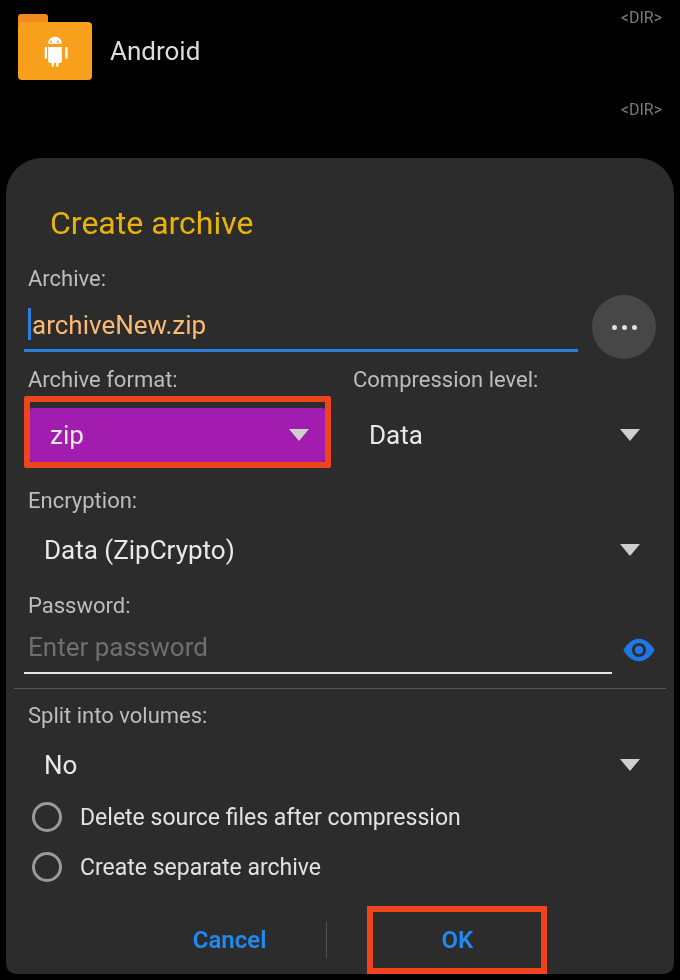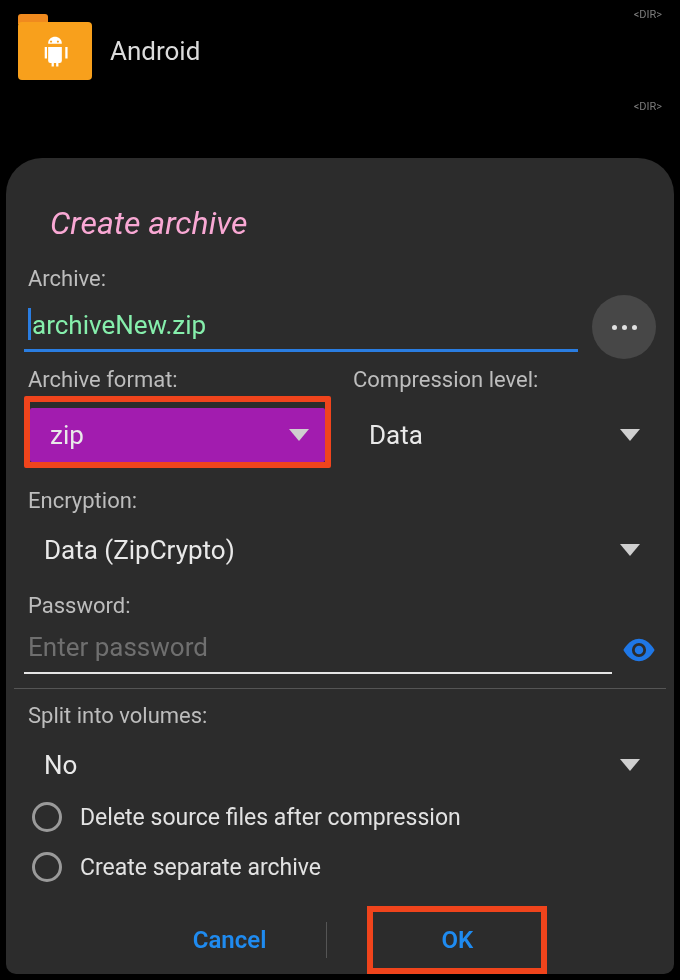--- a/index.html
+++ b/index.html
@@ -11,21 +11,21 @@
     position: relative;
   }
   .bg-list {
     position: absolute; inset: 0;
     padding-top: 6px;
   }
   .dir-tag {
     position: absolute;
     right: 18px;
     color: #7c7c7c;
-    font-size: 11px;
+    font-size: 16px;
   }
   .file-row {
     display: flex;
     align-items: center;
     height: 90px;
     padding-left: 18px;
     gap: 18px;
   }
   .folder-icon {
     width: 74px; height: 58px;
@@ -57,24 +57,23 @@
     left: 6px; right: 6px;
     top: 158px;
     bottom: 6px;
     background: #2c2c2c;
     border-radius: 36px 36px 10px 10px;
     padding: 38px 8px 8px 8px;
     box-shadow: 0 0 0 4px #000, 0 -10px 40px rgba(0,0,0,.6);
   }
   .dialog-title {
     font-size: 32px;
-    color: #f9a8d4;
+    color: #eab308;
     padding: 8px 0 18px 36px;
     font-weight: 400;
-    font-style: italic;
   }
   .label {
     font-size: 22px;
     color: #bdbdbd;
     padding: 6px 0 4px 4px;
   }
   .section { padding: 0 10px; }
 
   .archive-row {
     display: flex;
@@ -86,21 +85,21 @@
     position: absolute;
     left: 4px; top: 6px;
     width: 3px; height: 32px;
     background: #2a7de1;
   }
   .input-wrap .underline {
     position: absolute; left:0; right:0; bottom:0;
     height:3px; background:#2a7de1;
   }
   .input-text {
-    color:#86efac; font-size:26px;
+    color:#fdba74; font-size:26px;
     padding: 8px 4px 12px 8px;
   }
   .browse-btn {
     width: 64px; height: 64px;
     border-radius: 32px;
     background: #474747;
     display:flex; align-items:center; justify-content:center;
     color:#e0e0e0;
   }
   .dots { display:flex; gap:5px; }

